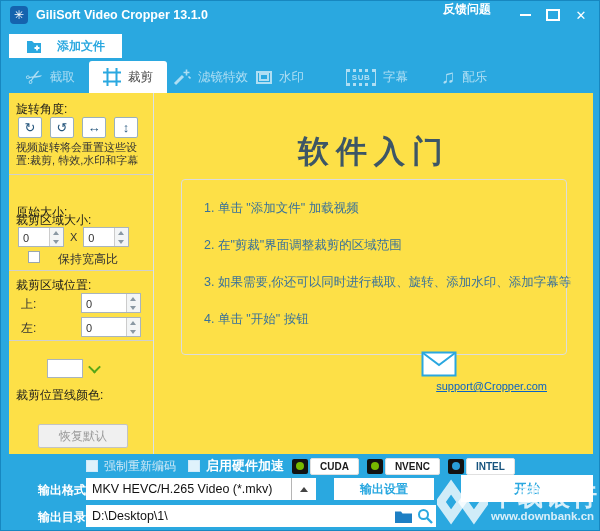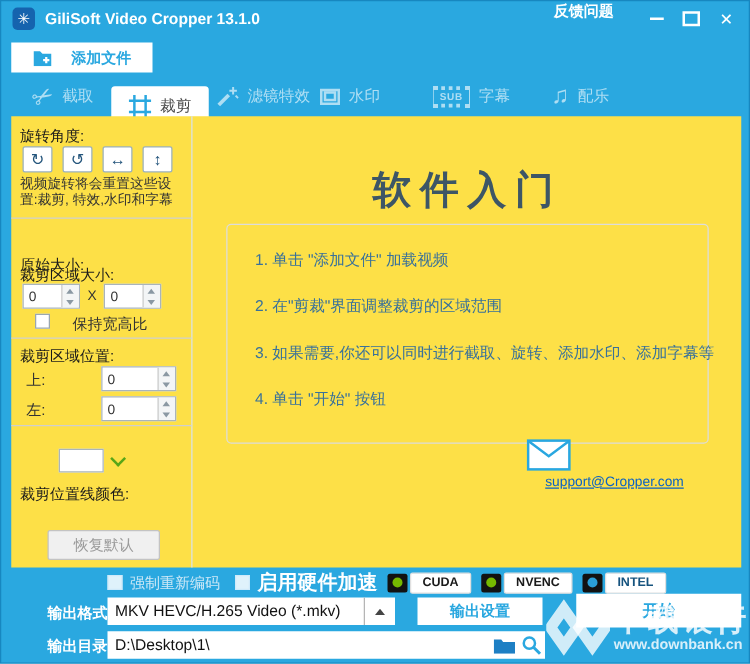--- a/index.html
+++ b/index.html
@@ -77,21 +77,21 @@
               font-size:31px;font-weight:bold;color:#3d5666;letter-spacing:7px;}
   .steps-box{position:absolute;left:26px;right:26px;top:86px;height:174px;border:1px solid #dcdcdc;border-radius:4px;}
   .step{position:absolute;left:22px;font-size:12.5px;color:#39719a;white-space:nowrap;}
   .envelope{position:absolute;left:266px;top:258px;}
   .email{position:absolute;right:46px;top:287px;font-size:11px;color:#0b62c4;text-decoration:underline;cursor:pointer;}
 
   
   .row1{position:absolute;left:85px;top:457px;height:16px;display:flex;align-items:center;gap:6px;}
   .bcbx{width:12px;height:12px;background:rgba(255,255,255,.85);border:1px solid #cfeafa;box-sizing:border-box;cursor:pointer;}
   .lbl-dim{font-size:12px;color:#cde8f6;}
-  .lbl-wh{font-size:16px;color:#fff;font-weight:bold;}
+  .lbl-wh{font-size:13px;color:#fff;font-weight:bold;}
   .badge{display:flex;align-items:center;margin-left:2px;}
   .badge-ic{width:16px;height:15px;background:#121212;border-radius:2px;display:flex;align-items:center;justify-content:center;}
   .badge-ic i{display:block;width:8px;height:8px;border-radius:50%;}
   .badge-lbl{height:15px;line-height:15px;background:#fff;border:1px solid #e0e0e0;border-radius:2px;
              padding:0 9px;font-size:10px;font-weight:bold;color:#1a1a1a;margin-left:2px;}
   .badge-lbl.intel{color:#16537e;}
   .out-label{position:absolute;left:37px;color:#fff;font-size:12px;font-weight:bold;}
   .format-combo{position:absolute;left:85px;top:477px;width:230px;height:22px;background:#fff;display:flex;cursor:pointer;}
   .format-text{flex:1;font-size:12.5px;color:#111;line-height:22px;padding-left:6px;white-space:nowrap;overflow:hidden;}
   .combo-arrow{width:24px;border-left:1px solid #b5b5b5;display:flex;align-items:center;justify-content:center;}
@@ -138,21 +138,21 @@
       <path d="M11 5.5v5M8.5 8h5" stroke="#fff" stroke-width="1.8" fill="none"></path>
     </svg>
     <span class="lbl">添加文件</span>
   </div>
 
   <div class="tabs">
     <div class="tab" style="left:17px;">
       <span class="gicon scis">✂</span>
       <span>截取</span>
     </div>
-    <div class="tab active" style="left:80px;width:78px;margin-top:8px;">
+    <div class="tab active" style="left:80px;width:78px;">
       <svg width="18" height="18" viewBox="0 0 18 18">
         <path d="M4.5 0v18M13.5 0v18M0 4.5h18M0 13.5h18" stroke="#2aa8e0" stroke-width="2" fill="none"></path>
       </svg>
       <span>裁剪</span>
     </div>
     <div class="tab" style="left:164px;">
       <svg width="18" height="18" viewBox="0 0 18 18">
         <path d="M2 16L10 8" stroke="rgba(255,255,255,.62)" stroke-width="3" fill="none"></path>
         <path d="M13.5 1.5v6M10.5 4.5h6M15.5 8.5l2 2" stroke="rgba(255,255,255,.62)" stroke-width="1.6" fill="none"></path>
       </svg>

